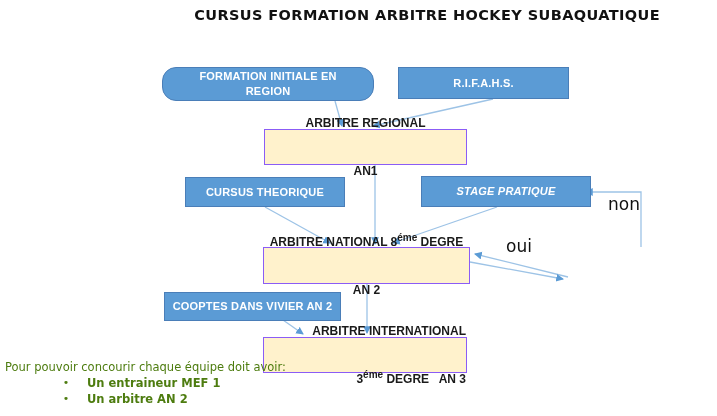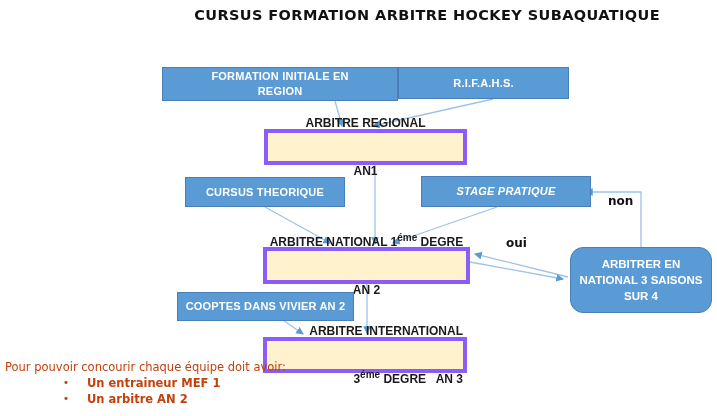--- a/index.html
+++ b/index.html
@@ -15,33 +15,33 @@
   .box{
     position:absolute;display:flex;flex-direction:column;align-items:center;justify-content:center;
     text-align:center;box-sizing:border-box;
     font-family:"Liberation Sans",sans-serif;
   }
   .box-blue{
     background:#5B9BD5;border:1px solid #4a7eb8;color:#ffffff;
     font-size:11px;font-weight:600;letter-spacing:.2px;line-height:15px;
   }
   .box-yellow{
-    background:#FFF2CC;border:4px solid #8b5cf6;color:#1a1a1a;
+    background:#FFF2CC;border:1px solid #8b5cf6;color:#1a1a1a;
     font-size:12px;font-weight:600;line-height:16px;gap:32px;
   }
   .box-rounded{
     background:#5B9BD5;border:1px solid #4a7eb8;color:#ffffff;border-radius:13px;
     font-size:11.5px;font-weight:600;line-height:16px;
   }
   sup{font-size:10px;vertical-align:super;line-height:0;}
   .edge-label{
-    position:absolute;font-size:12px;color:#111;font-weight:700;
+    position:absolute;font-size:17px;color:#111;font-weight:400;
   }
   .footnote{
-    position:absolute;left:5px;top:360px;color:#c2410c;
+    position:absolute;left:5px;top:360px;color:#4d7c0f;
   }
   .footnote .intro{font-size:11.5px;font-weight:500;}
   .bullet-row{display:flex;margin-top:2px;}
   .bullet-dot{width:10px;text-align:center;margin-left:56px;font-size:11px;}
   .bullet-text{margin-left:16px;font-size:11.5px;font-weight:700;}
   .pre{white-space:pre;}
 </style>
 </head>
 <body>
 
@@ -62,21 +62,21 @@
       <path d="M265,207 L330,243" marker-end="url(#ah)"></path>
       <path d="M497,207 L393,243" marker-end="url(#ah)"></path>
       <path d="M367,284 L367,333" marker-end="url(#ah)"></path>
       <path d="M283,320 L303,334" marker-end="url(#ah)"></path>
       <path d="M568,277 L475,254" marker-end="url(#ah)"></path>
       <path d="M470,262 L563,279" marker-end="url(#ah)"></path>
       <path d="M641,247 L641,192 L586,192" marker-end="url(#ah)"></path>
     </g>
   </svg>
 
-  <div class="box box-blue" style="left:162px;top:67px;width:236px;height:34px;">
+  <div class="box box-blue" style="left:162px;top:67px;width:212px;height:34px;border-radius:14px;">
     <div>FORMATION INITIALE EN</div>
     <div>REGION</div>
   </div>
 
   <div class="box box-blue" style="left:398px;top:67px;width:171px;height:32px;">
     <div>R.I.F.A.H.S.</div>
   </div>
 
   <div class="box box-yellow" style="left:264px;top:129px;width:203px;height:36px;">
     <div>ARBITRE REGIONAL</div>
@@ -85,38 +85,33 @@
 
   <div class="box box-blue" style="left:185px;top:177px;width:160px;height:30px;">
     <div>CURSUS THEORIQUE</div>
   </div>
 
   <div class="box box-blue" style="left:421px;top:176px;width:170px;height:31px;font-style:italic;">
     <div>STAGE PRATIQUE</div>
   </div>
 
   <div class="box box-yellow" style="left:263px;top:247px;width:207px;height:37px;">
-    <div class="pre"><span>ARBITRE NATIONAL 1</span><sup>éme</sup><span> DEGRE</span></div>
+    <div class="pre"><span>ARBITRE NATIONAL 8</span><sup>éme</sup><span> DEGRE</span></div>
     <div>AN 2</div>
   </div>
 
-  <div class="box box-blue" style="left:177px;top:292px;width:177px;height:29px;">
+  <div class="box box-blue" style="left:164px;top:292px;width:177px;height:29px;">
     <div>COOPTES DANS VIVIER AN 2</div>
   </div>
 
   <div class="box box-yellow" style="left:263px;top:337px;width:204px;height:36px;align-items:flex-end;">
     <div>ARBITRE INTERNATIONAL</div>
     <div class="pre"><span>3</span><sup>éme</sup><span> DEGRE&nbsp;&nbsp; AN 3</span></div>
   </div>
 
-  <div class="box box-rounded" style="left:570px;top:247px;width:142px;height:66px;">
-    <div>ARBITRER EN</div>
-    <div>NATIONAL 3 SAISONS</div>
-    <div>SUR 4</div>
-  </div>
 
   <div class="edge-label" style="left:608px;top:194px;">non</div>
   <div class="edge-label" style="left:506px;top:236px;">oui</div>
 
   <div class="footnote">
     <div class="intro">Pour pouvoir concourir chaque équipe doit avoir:</div>
     <div class="bullet-row">
       <span class="bullet-dot">•</span>
       <span class="bullet-text">Un entraineur MEF 1</span>
     </div>

